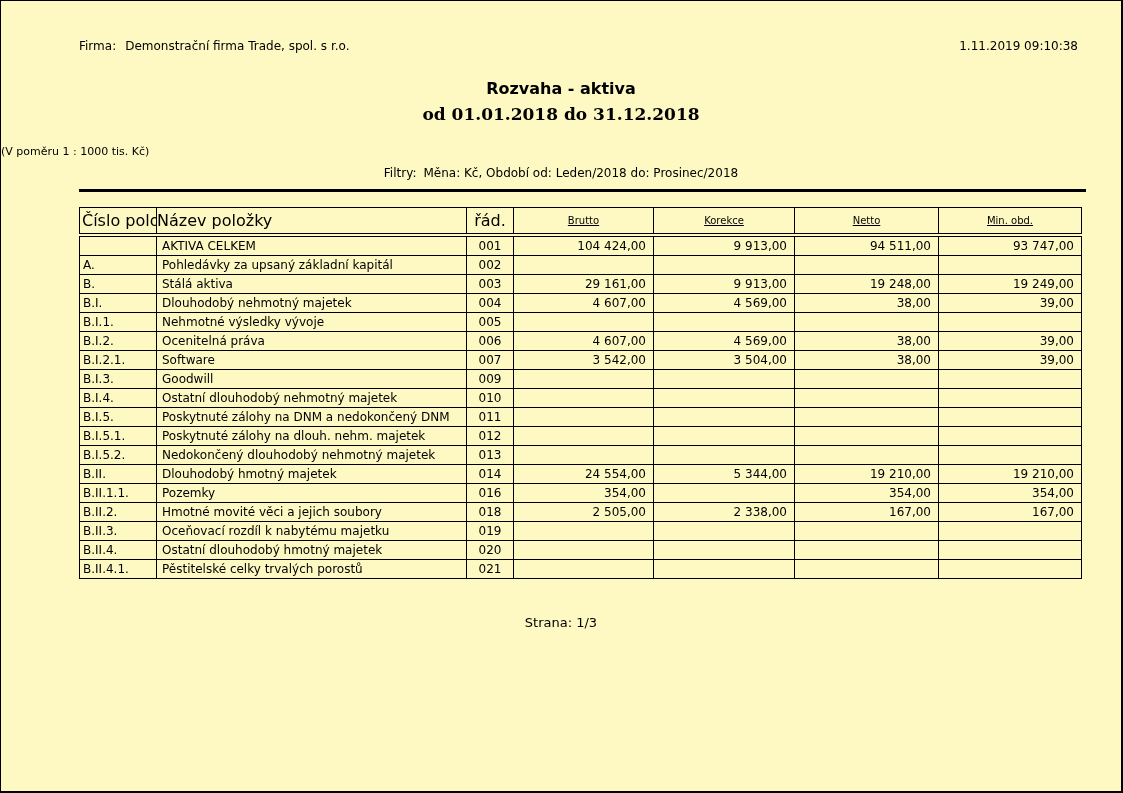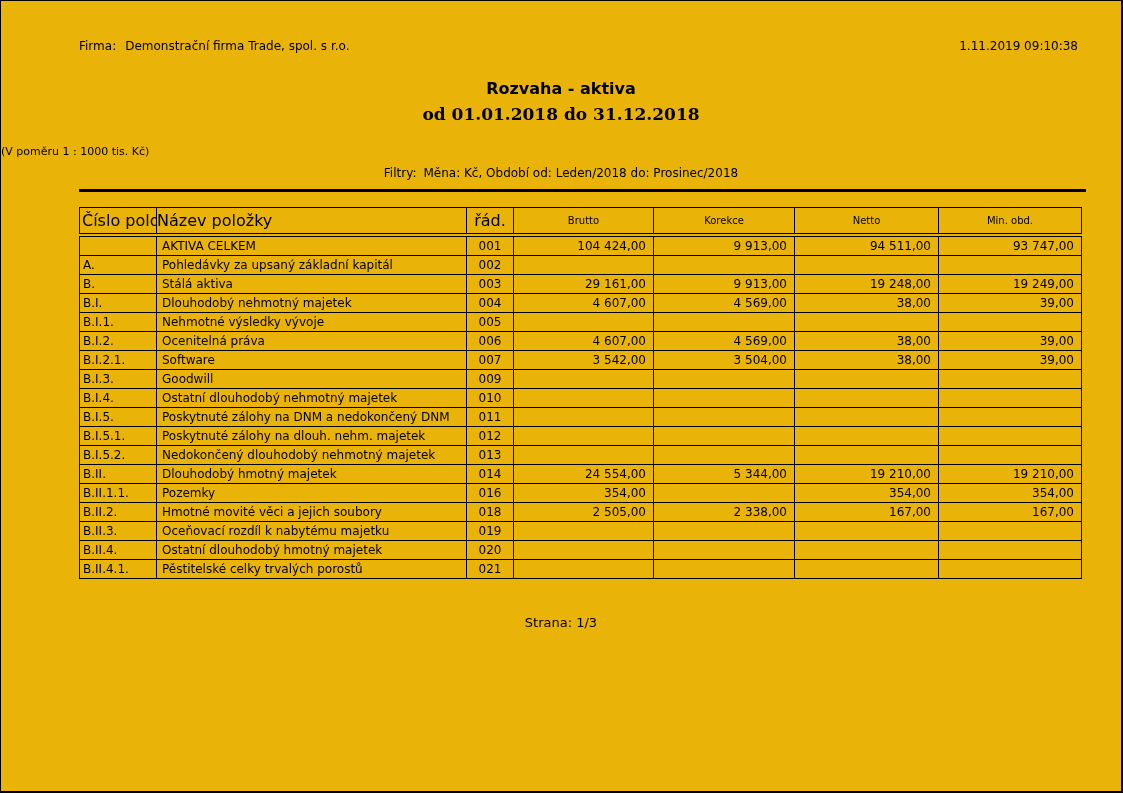--- a/index.html
+++ b/index.html
@@ -3,21 +3,21 @@
 <meta charset="utf-8">
 <style>
   * { margin: 0; padding: 0; box-sizing: border-box; }
   html, body { background: #808080; }
   body { font-family: "DejaVu Sans", "Liberation Sans", sans-serif; }
 
   .page {
     position: relative;
     width: 1123px;
     height: 793px;
-    background: #eab308;
+    background: #fef9c3;
     color: #000000;
     border: 1px solid #000000;
     border-right-width: 2px;
     border-bottom-width: 2px;
     overflow: hidden;
   }
 
   .firma-row {
     display: flex;
     justify-content: space-between;
@@ -84,21 +84,21 @@
     overflow: hidden;
     white-space: nowrap;
     font-weight: normal;
   }
 
   .head-table { margin-bottom: 2px; }
   .head-table th { height: 26px; font-size: 16px; text-align: left; vertical-align: middle; }
   .head-table th.h-num  { padding-left: 2px; }
   .head-table th.h-name { }
   .head-table th.h-line { text-align: center; }
-  .head-table th.h-val  { text-align: center; font-size: 10px; }
+  .head-table th.h-val  { text-align: center; font-size: 10px; text-decoration: underline; }
 
   .data-table td { height: 19px; font-size: 12px; vertical-align: middle; }
   .data-table td.d-num  { padding-left: 3px; }
   .data-table td.d-name { padding-left: 5px; }
   .data-table td.d-line { text-align: center; }
   .data-table td.d-val  { text-align: right; padding-right: 7px; }
 
   .page-footer {
     margin-top: 36px;
     text-align: center;

